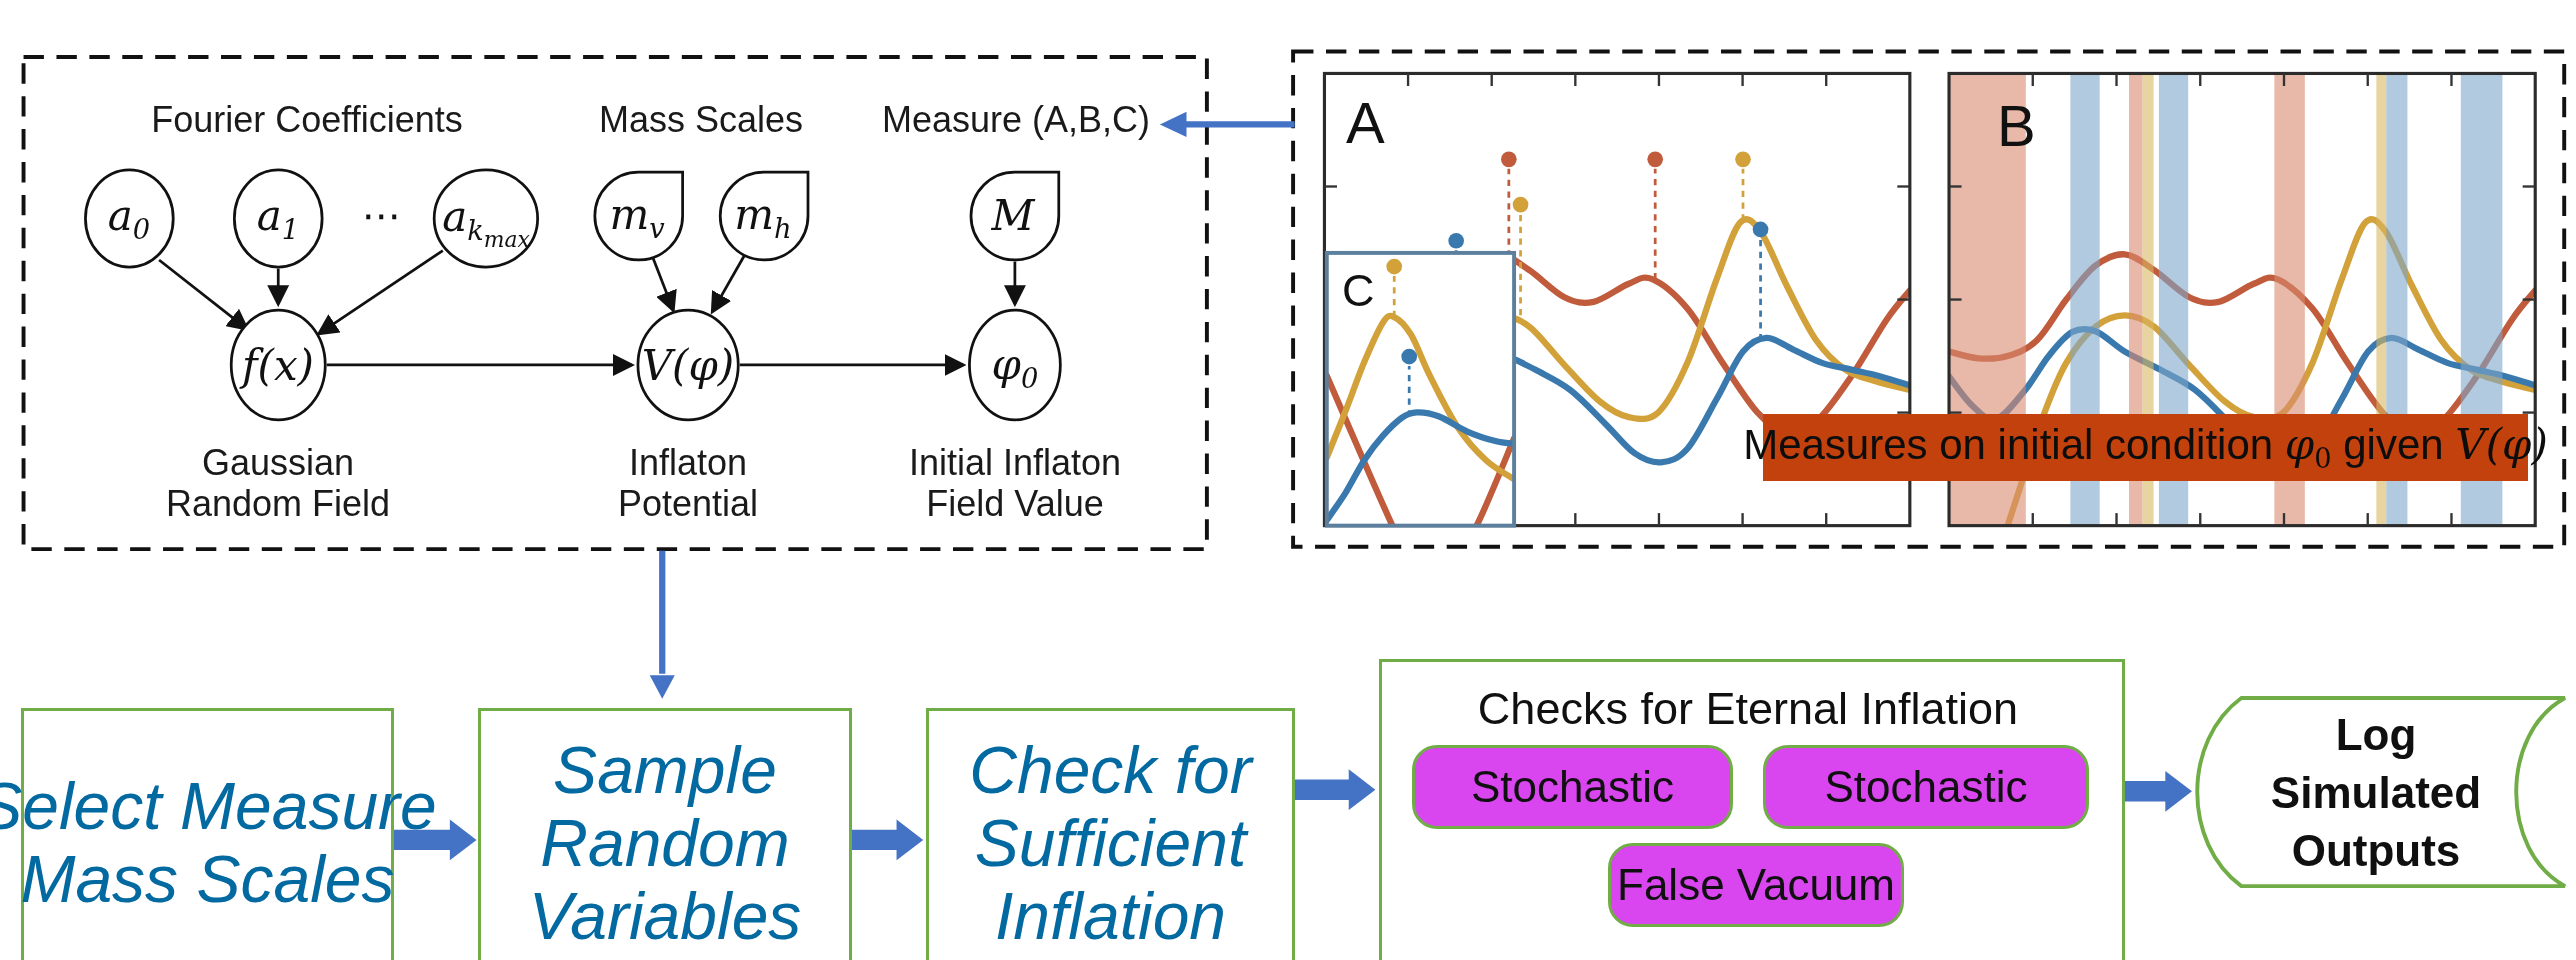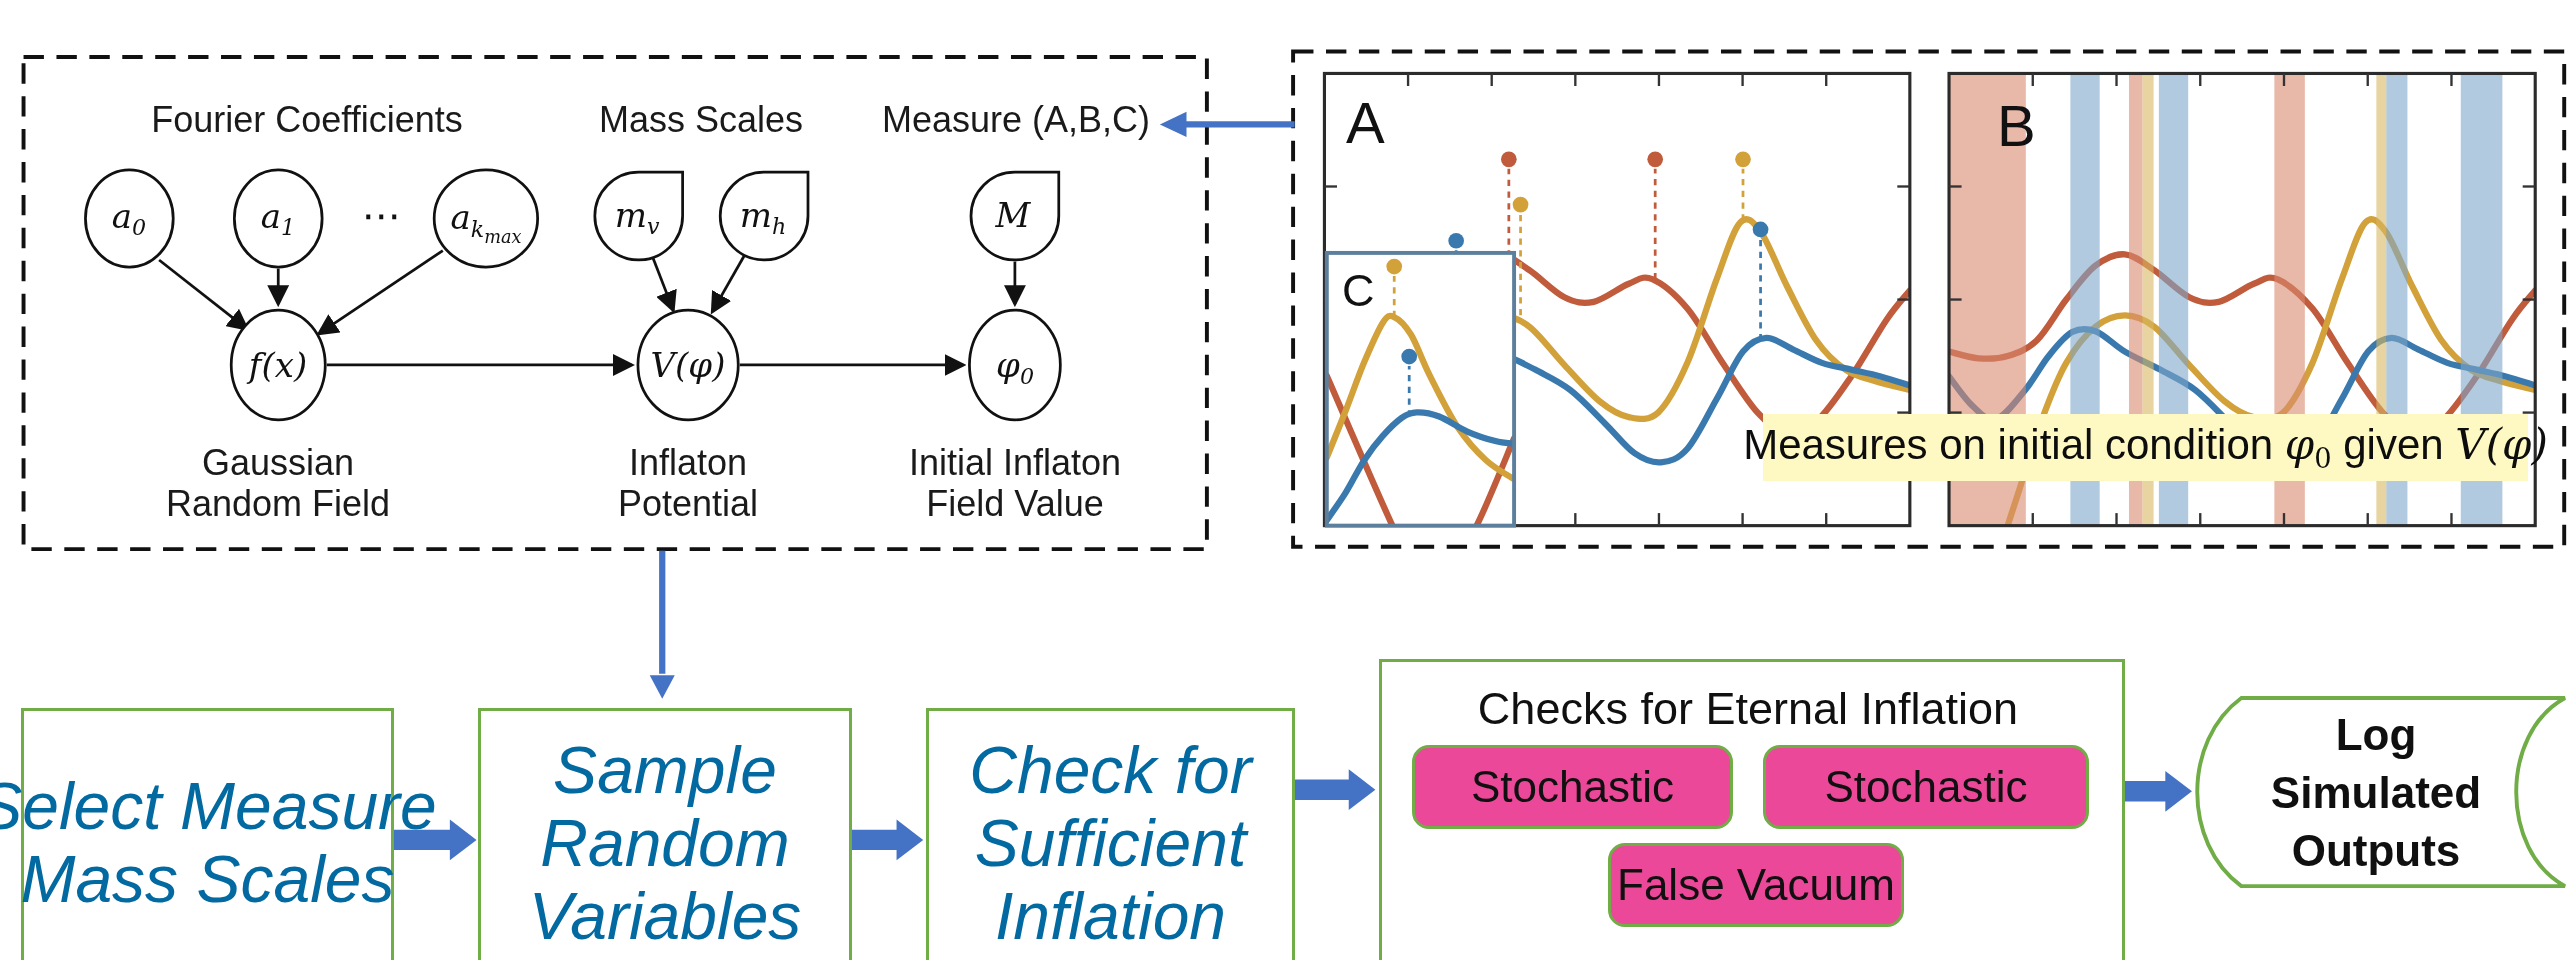--- a/index.html
+++ b/index.html
@@ -3,35 +3,35 @@
 <meta charset="utf-8">
 <style>
   html,body{margin:0;padding:0;background:#ffffff;}
   body{width:2576px;height:960px;}
   .stage{position:relative;width:2576px;height:960px;background:#fff;
          font-family:"Liberation Sans",sans-serif;color:#111;overflow:hidden;margin-top:28px;}
   .abs{position:absolute;}
   svg.layer{position:absolute;left:0;top:0;}
   .ctr{transform:translate(-50%,-50%);white-space:nowrap;text-align:center;}
   .gtitle{font-size:36px;color:#1a1a1a;}
-  .mathlab{font-family:"DejaVu Serif",serif;font-style:italic;font-size:34px;color:#111;}
+  .mathlab{font-family:"DejaVu Serif",serif;font-style:italic;font-size:42px;color:#111;}
   .mathlab sub{font-size:65%;}
   .mathlab sub sub{font-size:80%;}
   .dots{font-size:39px;letter-spacing:1.6px;color:#111;}
   .ncap{font-size:36px;color:#1a1a1a;}
   .flowbox{position:absolute;border:3.9px solid #70AD47;background:#fff;
            display:flex;flex-direction:column;align-items:center;justify-content:center;}
   .flowbox .ln{font-size:66px;line-height:73px;color:#0369a1;white-space:nowrap;font-style:italic;}
   .chkbox{position:absolute;border:3.9px solid #70AD47;background:#fff;}
   .chktitle{font-size:45px;color:#101010;}
-  .pill{position:absolute;border:3.1px solid #70AD47;background:#ec4899;border-radius:17px;
+  .pill{position:absolute;border:3.1px solid #70AD47;background:#d946ef;border-radius:25px;
         display:flex;align-items:center;justify-content:center;font-size:44px;color:#101010;}
   .logtxt{position:absolute;display:flex;flex-direction:column;align-items:center;justify-content:center;font-weight:bold;}
   .logtxt .ln{font-size:44px;line-height:58px;color:#101010;}
-  .capband{position:absolute;background:#fef9c3;display:flex;align-items:center;justify-content:center;}
+  .capband{position:absolute;background:#c2410c;display:flex;align-items:center;justify-content:center;}
   .caption{font-size:42px;color:#0d0d0d;white-space:nowrap;}
   .caption .m{font-family:"DejaVu Serif",serif;font-style:italic;}
   .caption .m sub{font-size:65%;font-style:normal;}
   .plabel{font-size:58px;color:#111;}
   .plabel.small{font-size:45px;}
 </style>
 </head>
 <body>
 
 <div class="stage">

